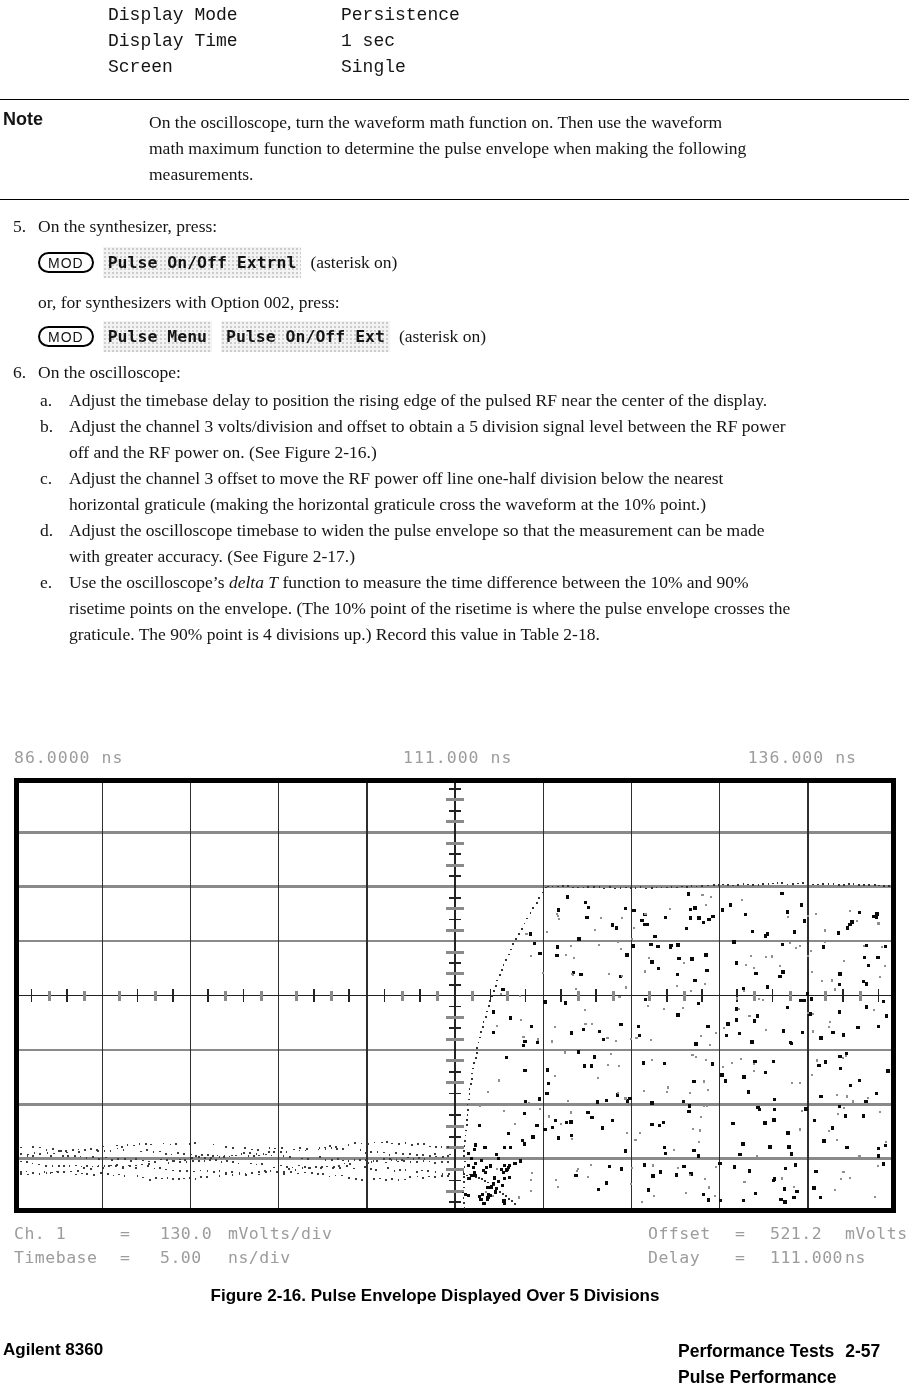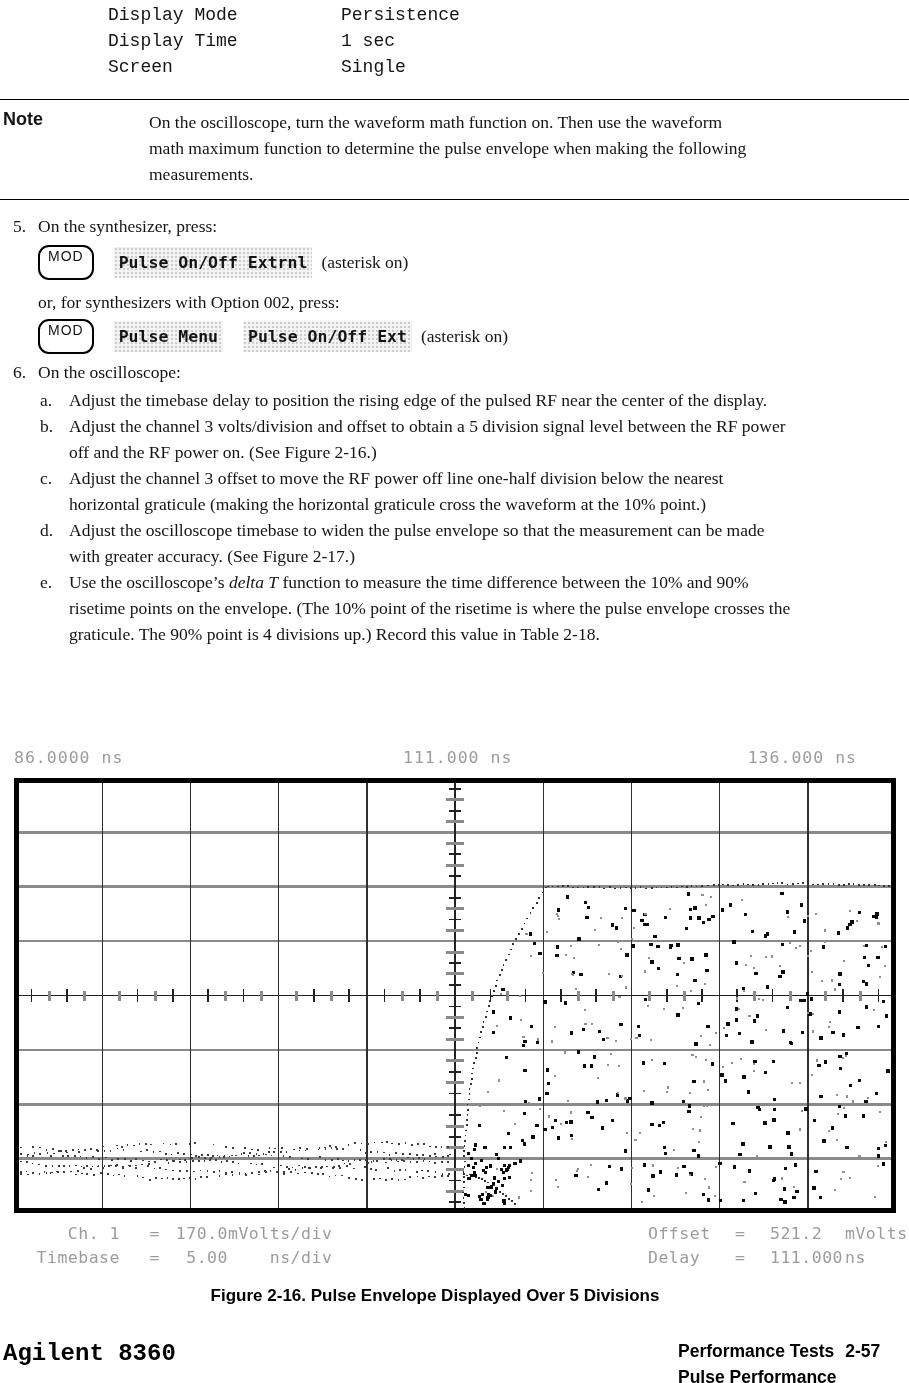--- a/index.html
+++ b/index.html
@@ -20,49 +20,49 @@
   .note-text{width:610px;font-size:17.5px;line-height:26px;}
   
   .steps{margin-left:13px;font-size:17.5px;line-height:26px;}
   .step{display:flex;}
   .step5{margin-top:13px;}
   .step6{margin-top:7px;}
   .step-num{width:25px;}
   .keyline{margin:7px 0 0 25px;height:32px;display:flex;align-items:center;}
   .keyline2{margin-top:5px;}
   .orline{margin:11px 0 0 25px;}
-  .keycap{display:inline-block;border:2px solid #000;border-radius:11px;padding:1px 8px 14px;
+  .keycap{display:inline-block;border:2px solid #000;border-radius:11px;padding:1px 8px 0;
     font-family:"Liberation Sans",sans-serif;font-size:14px;letter-spacing:1px;line-height:16px;}
   .softkey{font-family:"DejaVu Sans Mono",monospace;font-weight:bold;font-size:16.5px;
-    padding:3px 5px 2px;margin-left:20px;background-color:#f3f3f3;
+    padding:3px 5px 2px;margin-left:9px;background-color:#f3f3f3;
     background-image:radial-gradient(#cccccc 26%,transparent 27%);background-size:4px 4px;}
   .suffix{margin-left:9px;}
   .sublist{margin:2px 0 0 27px;}
   .sub{display:flex;}
   .sub-letter{width:29px;}
   .sub-text{width:726px;}
   .it{font-style:italic;}
   
   .figure{position:absolute;top:746px;left:0;width:870px;}
   .axis-row{position:relative;height:26px;color:#9c9c9c;
     font-family:"DejaVu Sans Mono",monospace;font-size:16.5px;letter-spacing:1px;}
   .axis-left{position:absolute;left:14px;top:2px;}
   .axis-center{position:absolute;left:403px;top:2px;text-align:center;}
   .axis-right{position:absolute;right:13px;top:2px;}
   .scope{position:relative;margin:6px 0 0 14px;width:882px;height:435px;background:#fff;}
   .scope svg{position:absolute;left:0;top:0;}
   .status{position:relative;margin-top:9px;height:50px;color:#9c9c9c;
     font-family:"DejaVu Sans Mono",monospace;font-size:16.5px;line-height:24px;letter-spacing:0.5px;}
-  .status-left{position:absolute;left:14px;top:0;display:grid;grid-template-columns:106px 40px 68px auto;text-align:right;}
+  .status-left{position:absolute;left:14px;top:0;display:grid;grid-template-columns:106px 40px 68px auto;}
   .status-right{position:absolute;left:648px;top:0;display:grid;grid-template-columns:87px 35px 75px auto;}
   .caption{margin-top:14px;text-align:center;font-family:"Liberation Sans",sans-serif;
     font-weight:bold;font-size:17px;color:#000;}
   
-  .footer-left{position:absolute;left:3px;top:1340px;font-family:Liberation Mono, monospace;
-    font-weight:bold;font-size:24px;color:#000;}
+  .footer-left{position:absolute;left:3px;top:1340px;font-family:Liberation Sans, sans-serif;
+    font-weight:bold;font-size:17px;color:#000;}
   .footer-right{position:absolute;left:678px;top:1338px;font-family:"Liberation Sans",sans-serif;
     font-weight:bold;font-size:17.5px;line-height:26px;color:#000;}
   .pagenum{margin-left:11px;}
 </style>
 </head>
 <body>
 
 <div class="settings">
   <div class="row">
     <span class="name">Display Mode</span>
@@ -1272,21 +1272,21 @@
         <rect x="605.7" y="169.8" width="2.1" height="2.1" fill="#8f8f8f"></rect>
         <rect x="506.0" y="241.3" width="2.1" height="2.1" fill="#8f8f8f"></rect>
         <rect x="576.3" y="386.1" width="2.1" height="2.1" fill="#8f8f8f"></rect>
         <rect x="472.7" y="313.0" width="2.1" height="2.1" fill="#8f8f8f"></rect>
       </svg>
     </div>
   <div class="status">
     <div class="status-left">
       <span>Ch.  1</span>
       <span>=</span>
-      <span>170.0</span>
+      <span>130.0</span>
       <span>mVolts/div</span>
       <span>Timebase</span>
       <span>=</span>
       <span>5.00</span>
       <span>ns/div</span>
     </div>
     <div class="status-right">
       <span>Offset</span>
       <span>=</span>
       <span>521.2</span>

